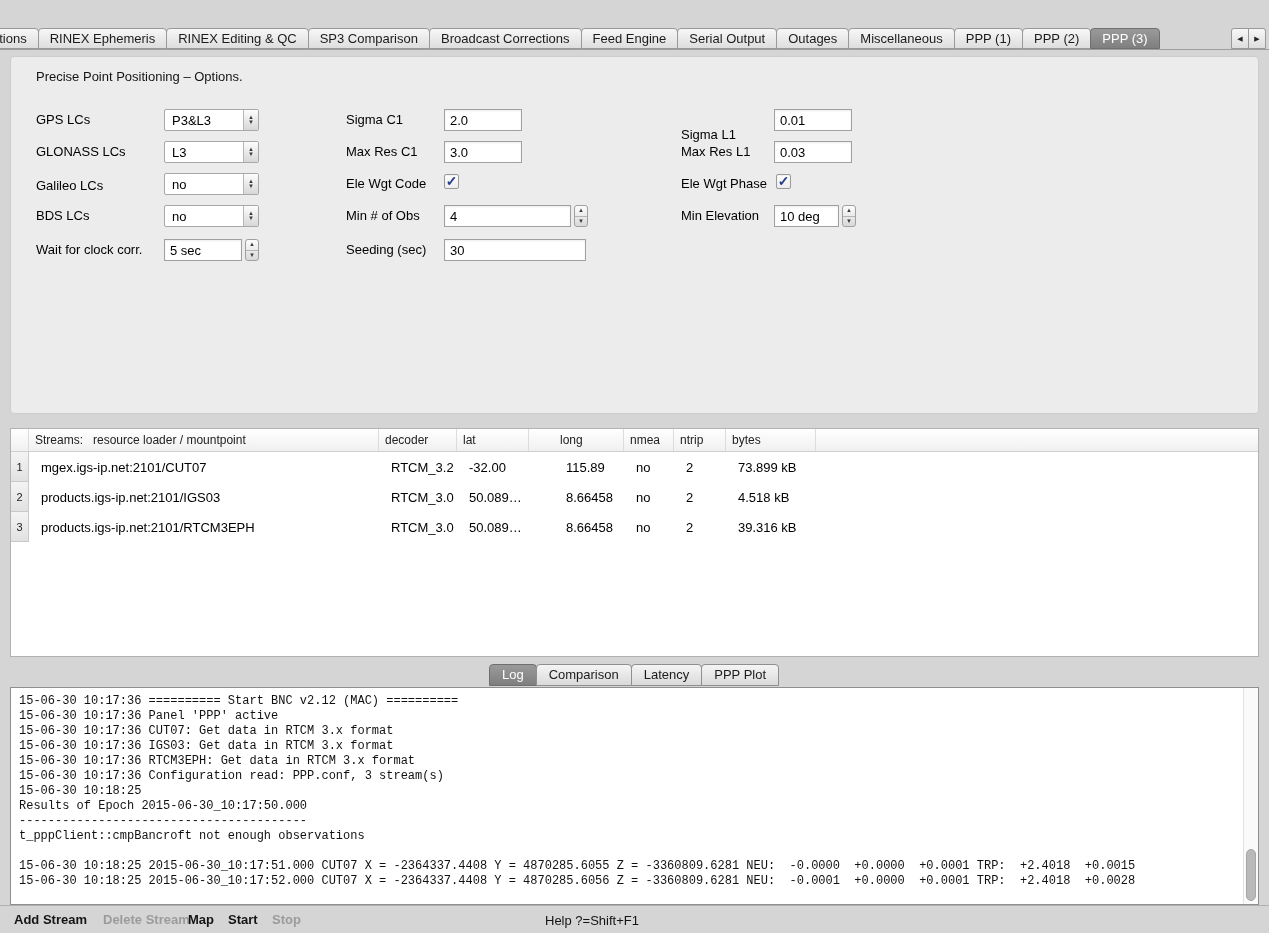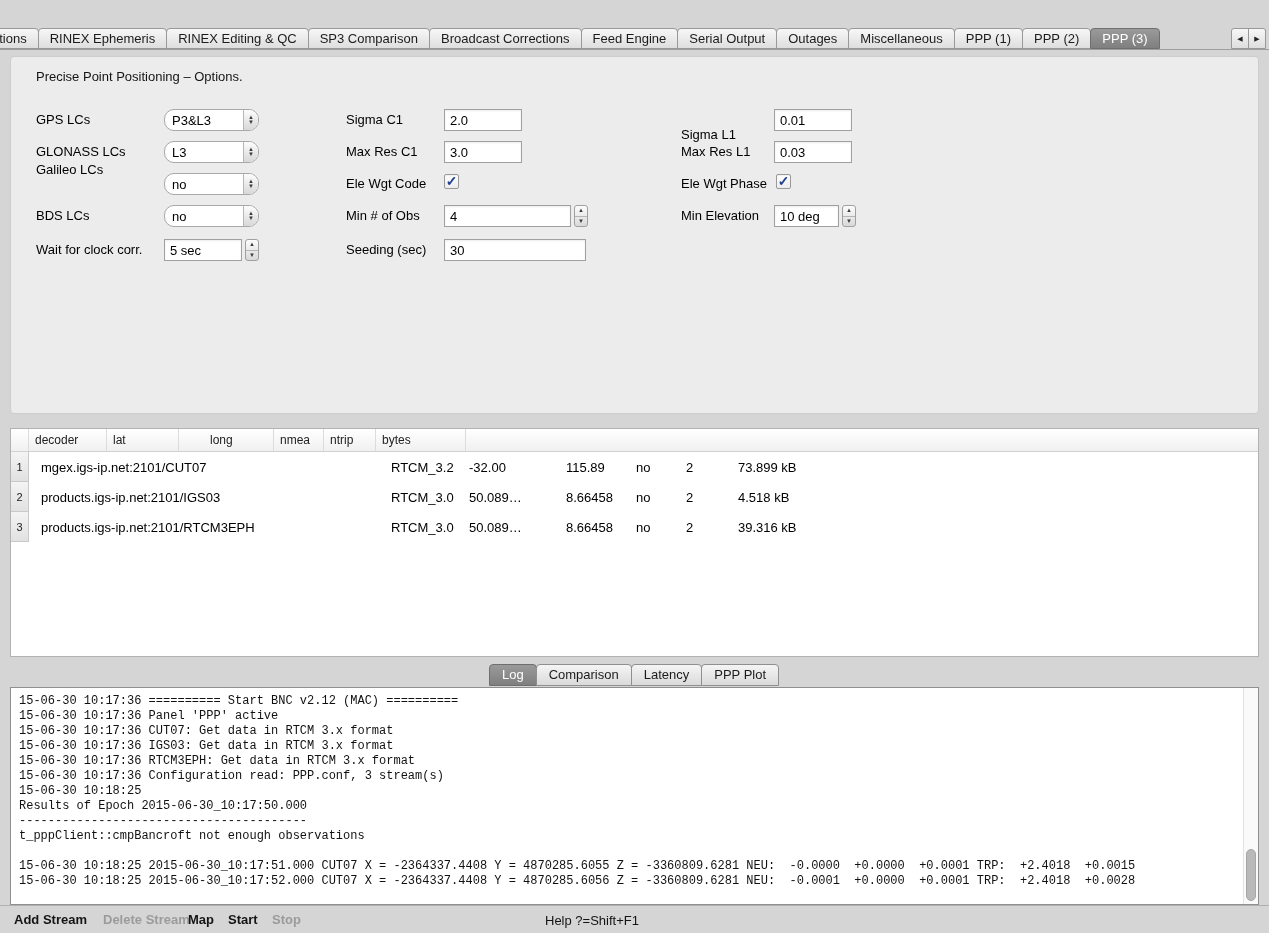--- a/index.html
+++ b/index.html
@@ -36,21 +36,21 @@
 
   
   .options-panel { position:absolute; left:10px; top:56px; width:1249px; height:358px;
     background:#ececec; border:1px solid #cdcdcd; border-radius:4px; }
   .panel-title { position:absolute; left:25px; top:12px; font-size:13px; color:#141414; }
   .flabel { position:absolute; font-size:13px; color:#000; white-space:nowrap; }
   .tfield { position:absolute; height:22px; border:1px solid #a0a0a0; background:#fff;
     padding:0 5px; font-family:"Liberation Sans",sans-serif; font-size:13px; color:#000; outline:none;
     box-shadow:inset 0 1px 2px rgba(0,0,0,0.08); }
   .combo { position:absolute; height:22px; background:#fff; border:1px solid #a8a8a8;
-    border-radius:10px; display:flex; align-items:center; overflow:hidden; }
+    border-radius:2px; display:flex; align-items:center; overflow:hidden; }
   .combo-value { flex:1; padding-left:7px; font-size:13px; color:#000; white-space:nowrap; }
   .combo-arrows { width:15px; align-self:stretch; border-left:1px solid #b5b5b5;
     background:linear-gradient(#fdfdfd,#d7d7d7); display:flex; flex-direction:column;
     align-items:center; justify-content:center; }
   .combo-arrows i, .stepper i { font-style:normal; font-size:6px; line-height:5px; color:#3a3a3a; }
   .stepper { position:absolute; width:14px; height:22px; border:1px solid #a0a0a0; border-radius:3px;
     background:linear-gradient(#fcfcfc,#d9d9d9); display:flex; flex-direction:column; overflow:hidden; }
   .st-half { flex:1; display:flex; align-items:center; justify-content:center; }
   .st-half.down { border-top:1px solid #b5b5b5; }
   .checkbox { position:absolute; width:15px; height:15px; border:1px solid #9a9a9a; border-radius:2px;
@@ -154,21 +154,21 @@
 
     <span class="flabel" style="left:25px;top:87px">GLONASS LCs</span>
     <div class="combo" style="left:153px;top:84px;width:95px">
       <span class="combo-value">L3</span>
       <span class="combo-arrows">
           <i>▲</i>
           <i>▼</i>
         </span>
     </div>
 
-    <span class="flabel" style="left:25px;top:105px">Galileo LCs</span>
+    <span class="flabel" style="left:25px;top:121px">Galileo LCs</span>
     <div class="combo" style="left:153px;top:116px;width:95px">
       <span class="combo-value">no</span>
       <span class="combo-arrows">
           <i>▲</i>
           <i>▼</i>
         </span>
     </div>
 
     <span class="flabel" style="left:25px;top:151px">BDS LCs</span>
     <div class="combo" style="left:153px;top:148px;width:95px">
@@ -234,20 +234,21 @@
         </span>
       <span class="st-half down">
           <i>▼</i>
         </span>
     </span>
   </div>
 
   <div class="streams">
     <div class="thead">
       <div class="th c-num"></div>
+      <div class="th c-mount">Streams:   resource loader / mountpoint</div>
       <div class="th c-decoder">decoder</div>
       <div class="th c-lat">lat</div>
       <div class="th c-long">long</div>
       <div class="th c-nmea">nmea</div>
       <div class="th c-ntrip">ntrip</div>
       <div class="th c-bytes">bytes</div>
       <div class="th c-fill"></div>
     </div>
     <div class="tbody">
         <div class="trow">

